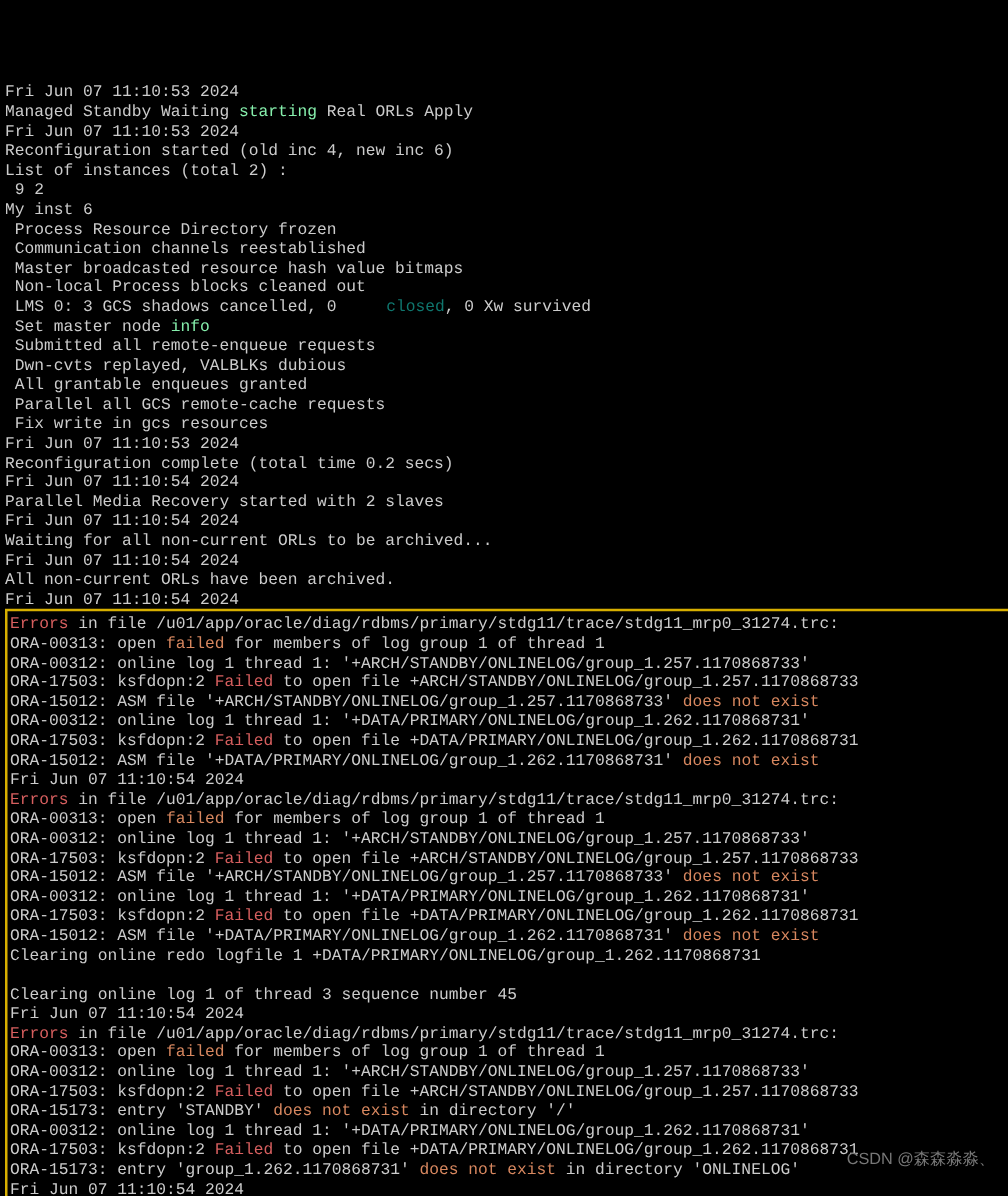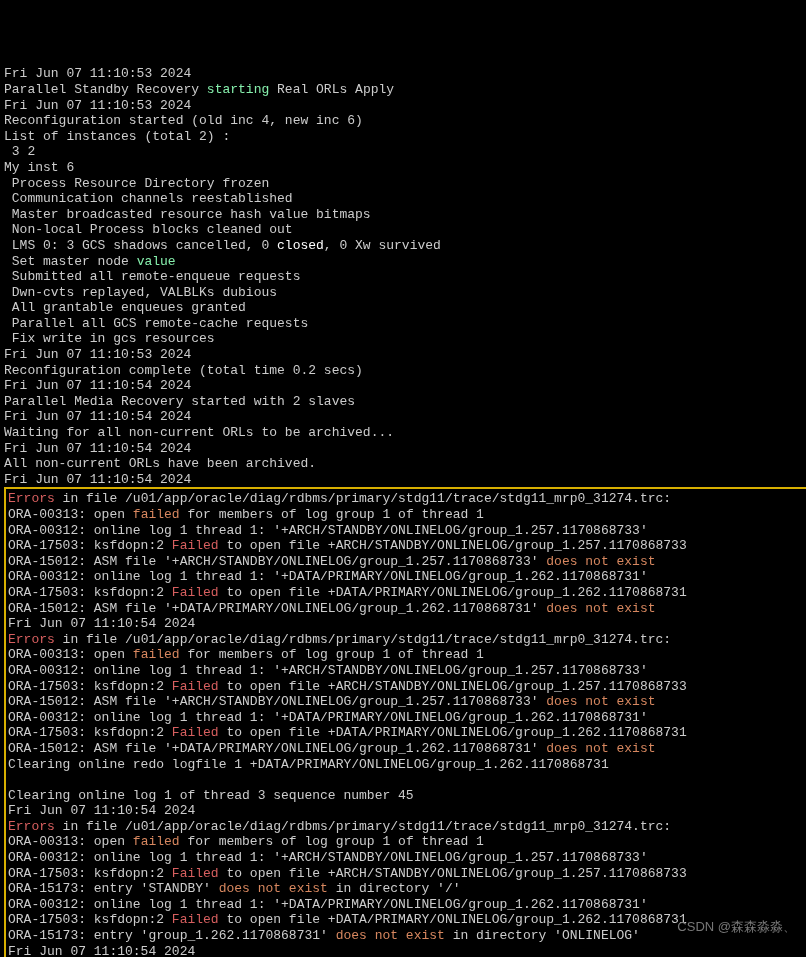--- a/index.html
+++ b/index.html
@@ -8,21 +8,21 @@
       font-family: 'Courier New', monospace;
       font-size: 13px;
       line-height: 1.2;
       margin: 0;
       padding: 4px;
       white-space: pre;
       width: 806px;
       overflow: hidden;
     }
     .cyan { color: #86efac; }
-    .yellow { color: #ffffff; }
+    .yellow { color: #0f766e; margin-left: 32px; }
     .red { color: #d75f5f; }
     .orange { color: #d7875f; }
     .error-box {
       border: 2px solid #d7af00;
       padding: 2px 2px;
       margin-top: 0px;
     }
     .watermark {
       position: absolute;
       right: 10px;
@@ -31,32 +31,32 @@
       font-size: 13px;
       font-family: Arial, sans-serif;
     }
   </style>
 </head>
 <body>
 
 
 
 <div><span>Fri Jun 07 11:10:53 2024</span>
-<span>Parallel Standby Recovery </span><span class="cyan">starting</span><span> Real ORLs Apply</span>
+<span>Managed Standby Waiting </span><span class="cyan">starting</span><span> Real ORLs Apply</span>
 <span>Fri Jun 07 11:10:53 2024</span>
 <span>Reconfiguration started (old inc 4, new inc 6)</span>
 <span>List of instances (total 2) :</span>
-<span> 3 2</span>
+<span> 9 2</span>
 <span>My inst 6</span>
 <span> Process Resource Directory frozen</span>
 <span> Communication channels reestablished</span>
 <span> Master broadcasted resource hash value bitmaps</span>
 <span> Non-local Process blocks cleaned out</span>
 <span> LMS 0: 3 GCS shadows cancelled, 0 </span><span class="yellow">closed</span><span>, 0 Xw survived</span>
-<span> Set master node </span><span class="cyan">value</span>
+<span> Set master node </span><span class="cyan">info</span>
 <span> Submitted all remote-enqueue requests</span>
 <span> Dwn-cvts replayed, VALBLKs dubious</span>
 <span> All grantable enqueues granted</span>
 <span> Parallel all GCS remote-cache requests</span>
 <span> Fix write in gcs resources</span>
 <span>Fri Jun 07 11:10:53 2024</span>
 <span>Reconfiguration complete (total time 0.2 secs)</span>
 <span>Fri Jun 07 11:10:54 2024</span>
 <span>Parallel Media Recovery started with 2 slaves</span>
 <span>Fri Jun 07 11:10:54 2024</span>

